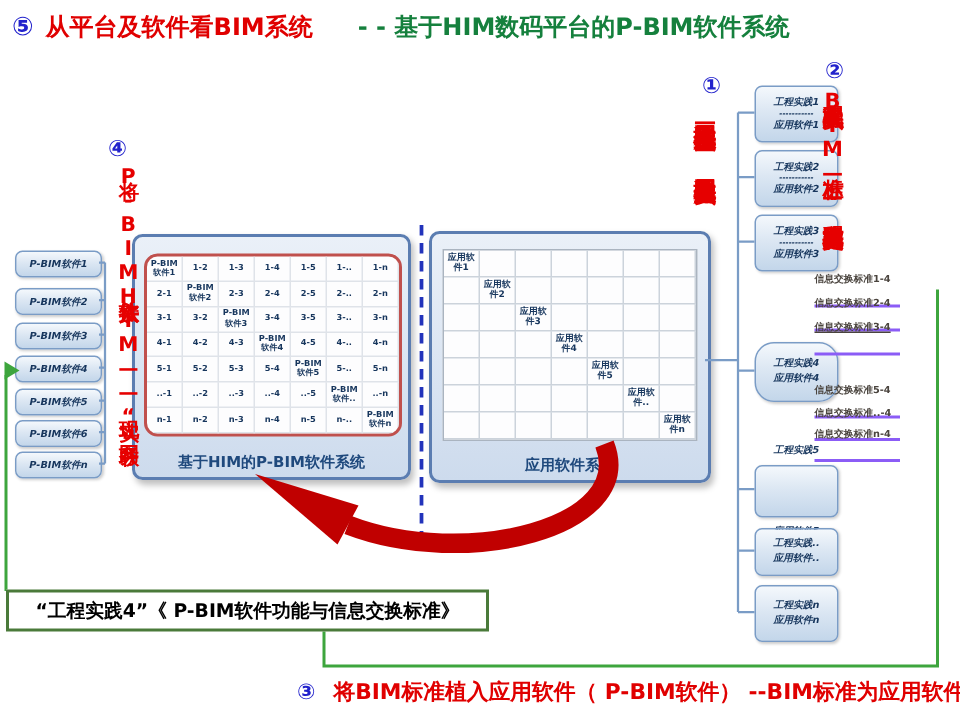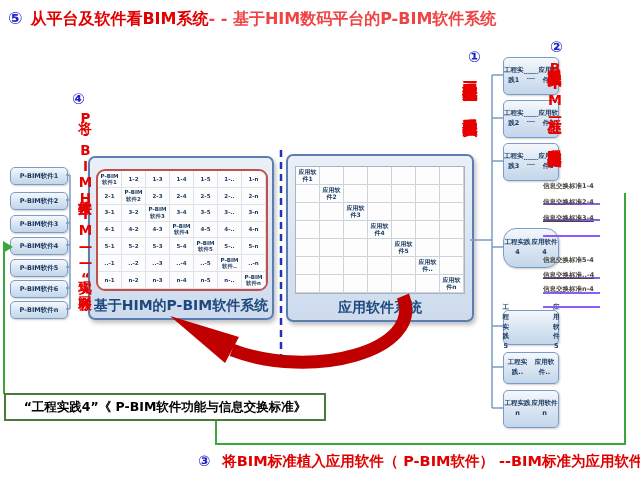--- a/index.html
+++ b/index.html
@@ -1,53 +1,53 @@
 <!DOCTYPE html>
 <html><head>
 <meta charset="utf-8">
 <style>
   html,body{margin:0;padding:0;background:#fff;}
   .stage{position:relative;width:640px;height:480px;background:#ffffff;overflow:hidden;
          font-family:"DejaVu Sans","Liberation Sans",sans-serif;}
   .title{position:absolute;left:8px;top:8px;font-size:16px;font-weight:bold;white-space:nowrap;}
   .title .num{color:#2222cc;font-size:17px;margin-right:8px;}
   .title .red{color:#e00000;}
-  .title .blk{color:#ef4444;}
+  .title .blk{color:#15803d;margin-left:30px;}
 
   .vnum{position:absolute;color:#2222cc;font-weight:bold;font-size:15px;z-index:7;}
   .vnote{position:absolute;writing-mode:vertical-rl;text-orientation:upright;color:#e60000;
          font-weight:bold;z-index:7;line-height:1;letter-spacing:0px;white-space:nowrap;}
   #vnote4{left:78px;top:110px;font-size:13.5px;}
   #vnote1{left:462px;top:72px;font-size:15px;}
   #vnote2{left:548px;top:60px;font-size:14px;}
 
   .sbox{position:absolute;background:linear-gradient(180deg,#f4f8fc 0%,#dce7f3 45%,#c3d6ea 100%);
         border:1.5px solid #7a9cc6;border-radius:5px;color:#17365d;font-weight:bold;
-        display:flex;flex-direction:row;align-items:center;justify-content:center;
-        text-align:center;z-index:4;box-shadow:1px 1px 2px rgba(0,0,0,.2);}
+        display:flex;flex-direction:column;align-items:center;justify-content:center;
+        text-align:center;z-index:4;box-shadow:1px 1px 2px rgba(0,0,0,.2);font-style:italic;}
   .sbox.lbox{left:10px;width:56px;height:16px;font-size:6.5px;}
   .sbox.rbox{left:503px;width:54px;font-size:6.5px;line-height:1.5;}
   .sbox .dash{color:#17365d;font-size:5px;line-height:1;}
 
   .container{position:absolute;background:linear-gradient(180deg,#eaf0f8,#cddbed);
              border:2px solid #5b7db1;border-radius:7px;z-index:2;
              box-shadow:2px 3px 4px rgba(0,0,0,.25);}
   #him-panel{left:88px;top:156px;width:182px;height:160px;}
   #app-panel{left:286px;top:154px;width:184px;height:164px;}
   .inner{position:absolute;background:#fdfdfe;}
   #him-grid{left:6px;top:11px;width:168px;height:118px;border:2px solid #c0504d;border-radius:9px;
             display:grid;grid-template-columns:repeat(7,1fr);grid-template-rows:repeat(7,1fr);overflow:hidden;}
   #app-grid{left:7px;top:10px;width:168px;height:126px;border:1px solid #aab4c0;
             display:grid;grid-template-columns:repeat(7,1fr);grid-template-rows:repeat(7,1fr);}
   .cell{border-right:1px solid #dfe3e9;border-bottom:1px solid #dfe3e9;color:#17365d;
         font-size:5.5px;font-weight:bold;display:flex;align-items:center;justify-content:center;
         text-align:center;line-height:1.15;overflow:hidden;}
   #app-grid .cell{font-size:6px;border-color:#ccd3db;}
   .panel-label{position:absolute;bottom:3px;left:0;width:100%;text-align:center;
-               color:#1f497d;font-weight:bold;font-size:14px;}
+               color:#1f497d;font-weight:bold;font-size:10px;}
 
   .std{position:absolute;left:543px;width:57px;font-size:6.5px;color:#4a443e;font-weight:bold;
        border-bottom:2px solid #8b5cf6;padding-bottom:12px;z-index:4;white-space:nowrap;}
 
   .callout{position:absolute;left:4px;top:393px;width:318px;height:24px;background:#fff;
            border:2px solid #4a7a3a;color:#000;font-weight:bold;font-size:12.5px;
            display:flex;align-items:center;justify-content:center;white-space:nowrap;z-index:5;text-align:center;}
 
   .bottomline{position:absolute;left:198px;top:452px;font-size:14.5px;font-weight:bold;
               white-space:nowrap;z-index:5;}
@@ -243,21 +243,21 @@
     </div>
 
   <div class="vnum" style="left:550px;top:38px;">②</div>
   <div class="vnote" id="vnote2">将工程实践融入BIM标准——工程实践决定交换内容与格式</div>
 
   <div id="standards">
       <div class="std" style="top: 182px;">信息交换标准1-4</div>
       <div class="std" style="top: 198px;">信息交换标准2-4</div>
       <div class="std" style="top: 214px; text-decoration: underline;">信息交换标准3-4</div>
       <div class="std" style="top: 256px;">信息交换标准5-4</div>
-      <div class="std" style="top: 271px; text-decoration: underline;">信息交换标准..-4</div>
+      <div class="std" style="top: 271px;">信息交换标准..-4</div>
       <div class="std" style="top: 285px;">信息交换标准n-4</div>
     </div>
 
   <div class="callout">“工程实践4”《 P-BIM软件功能与信息交换标准》</div>
 
   <div class="bottomline">
     <span class="num">③</span><span class="red">将BIM标准植入应用软件（ P-BIM软件） --BIM标准为应用软件服务</span>
   </div>
 
 </div>

